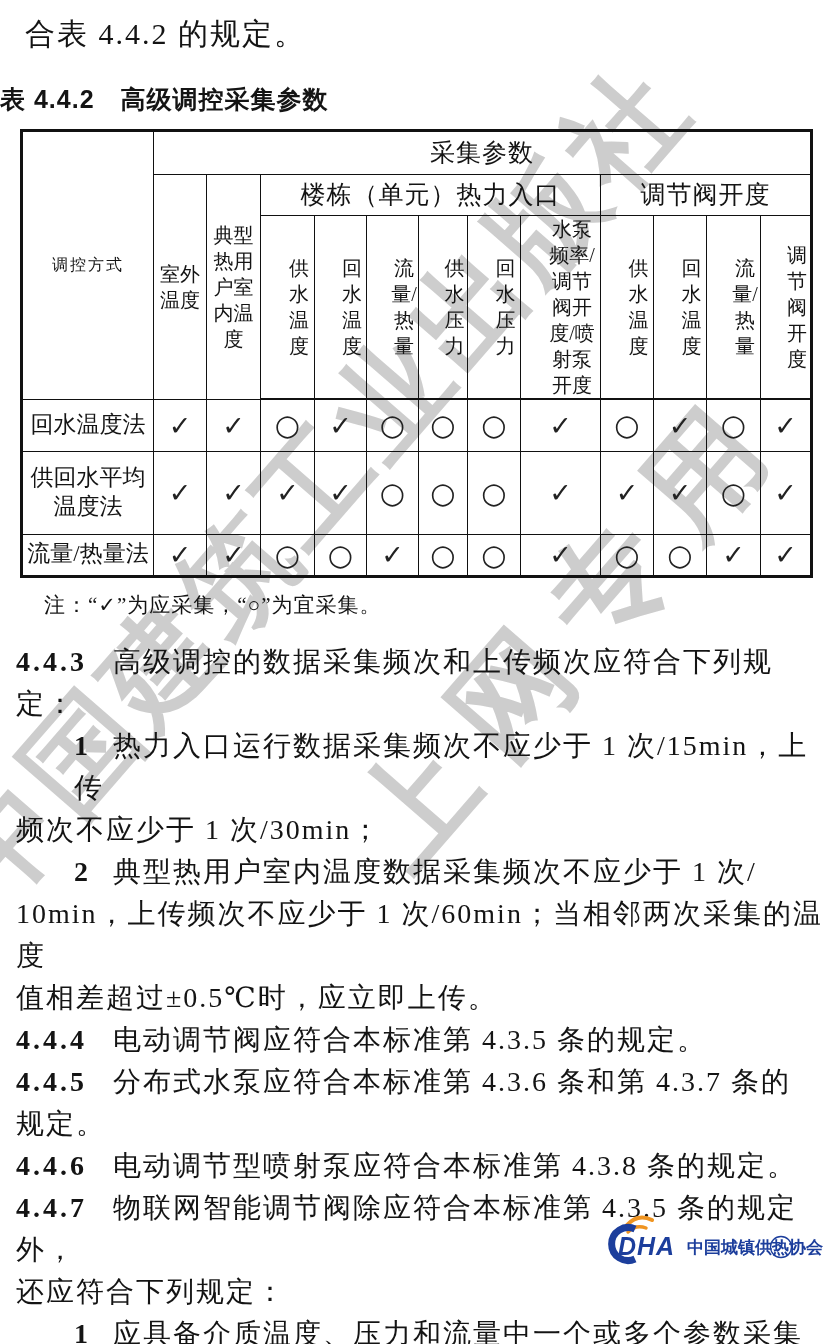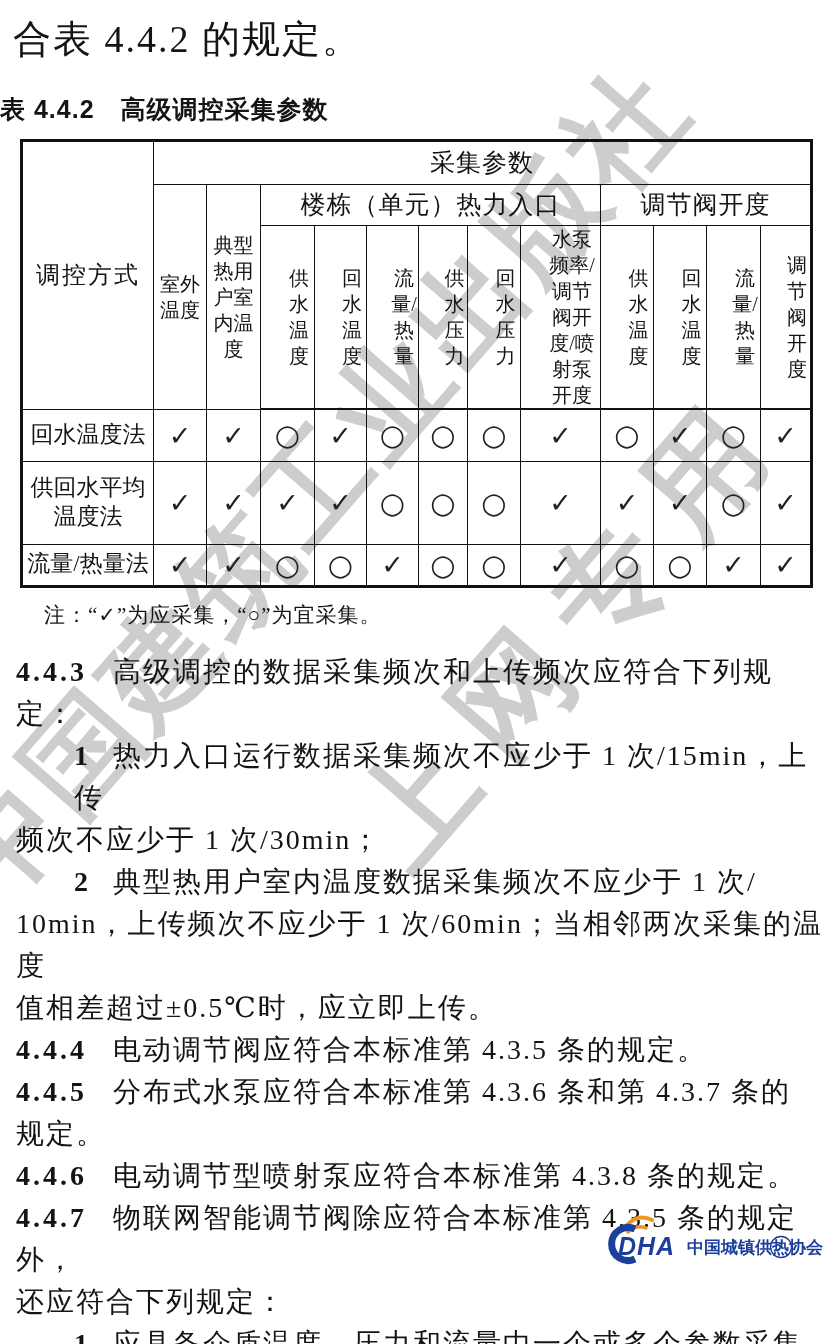--- a/index.html
+++ b/index.html
@@ -22,21 +22,21 @@
     pointer-events:none;
     z-index:0;
     line-height:1.15;
   }
   .wm1 { left:16px; top:798px; font-size:112px; letter-spacing:6px;
          transform:rotate(-49deg); transform-origin:0 100%; }
   .wm2 { left:428px; top:758px; font-size:116px; letter-spacing:30px;
          transform:rotate(-49deg); transform-origin:0 100%; }
   
   .content { position:relative; z-index:1; }
-  .intro { margin:14px 0 0 13px; font-size:38px; letter-spacing:2px; }
+  .intro { margin:14px 0 0 25px; font-size:30px; letter-spacing:2px; }
   .caption {
     margin:28px 0 13px 0;
     font-family:"Liberation Sans","DejaVu Sans",sans-serif;
     font-size:25px; font-weight:bold; letter-spacing:1px;
   }
   
   table.params {
     border-collapse:collapse;
     table-layout:fixed;
     width:790px;
@@ -52,21 +52,21 @@
     overflow:hidden;
   }
   .params thead tr:nth-child(1) { height:44px; }
   .params thead tr:nth-child(2) { height:41px; }
   .params thead tr:nth-child(3) { height:162px; }
   .params tbody tr:nth-child(1) { height:52px; }
   .params tbody tr:nth-child(2) { height:83px; }
   .params tbody tr:nth-child(3) { height:42px; }
   .params thead tr:last-child th { border-bottom-width:2.5px;padding-left:24px; }
   .params th { font-size:20px; line-height:1.3; }
-  .params th.corner { font-size:24px; letter-spacing:2px; }
+  .params th.corner { font-size:16px; letter-spacing:2px; }
   .params th.grouphead { font-size:25px; letter-spacing:1px; }
   .params tbody th.rowlabel { font-size:23px; line-height:1.25; }
   .params td.chk, .params td.cir {
     font-family:"DejaVu Sans",sans-serif;
     font-size:27px; color:#222;
   }
   .params td.cir { font-size:29px; }
   
   .note { margin:13px 0 16px 44px; font-size:21px; letter-spacing:1px; }
   .paras { margin:22px 14px 0 16px; font-size:28px; letter-spacing:2px; }

